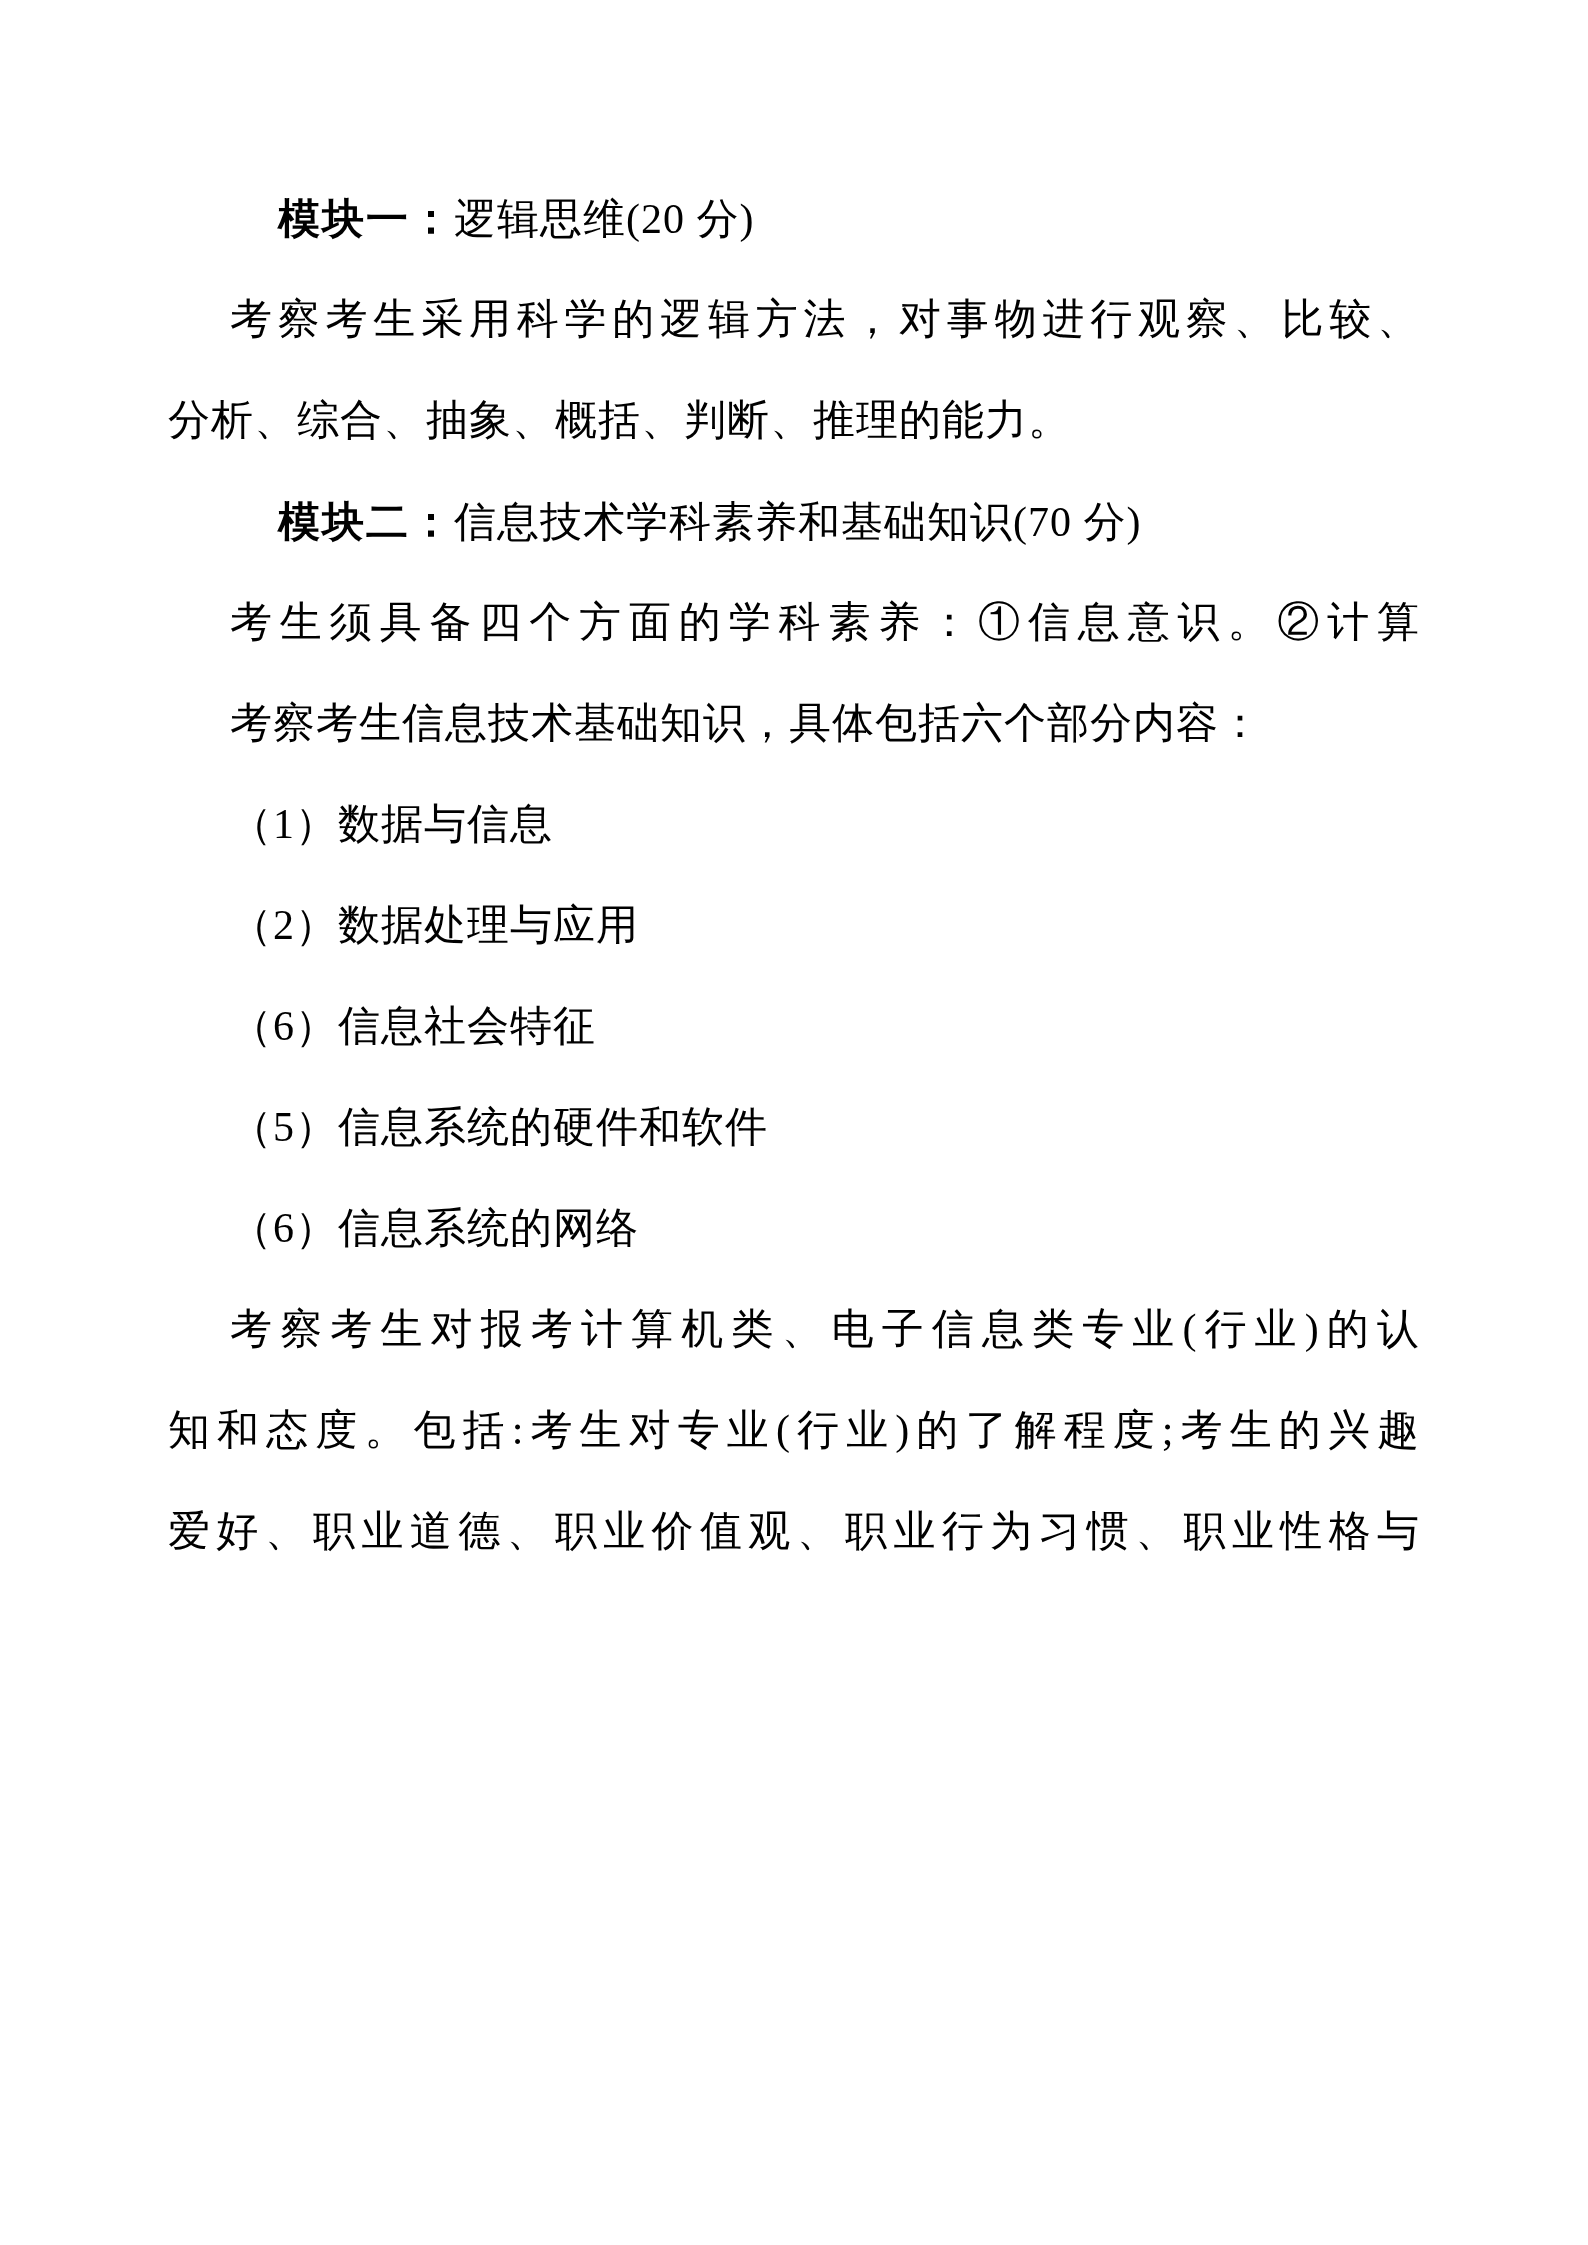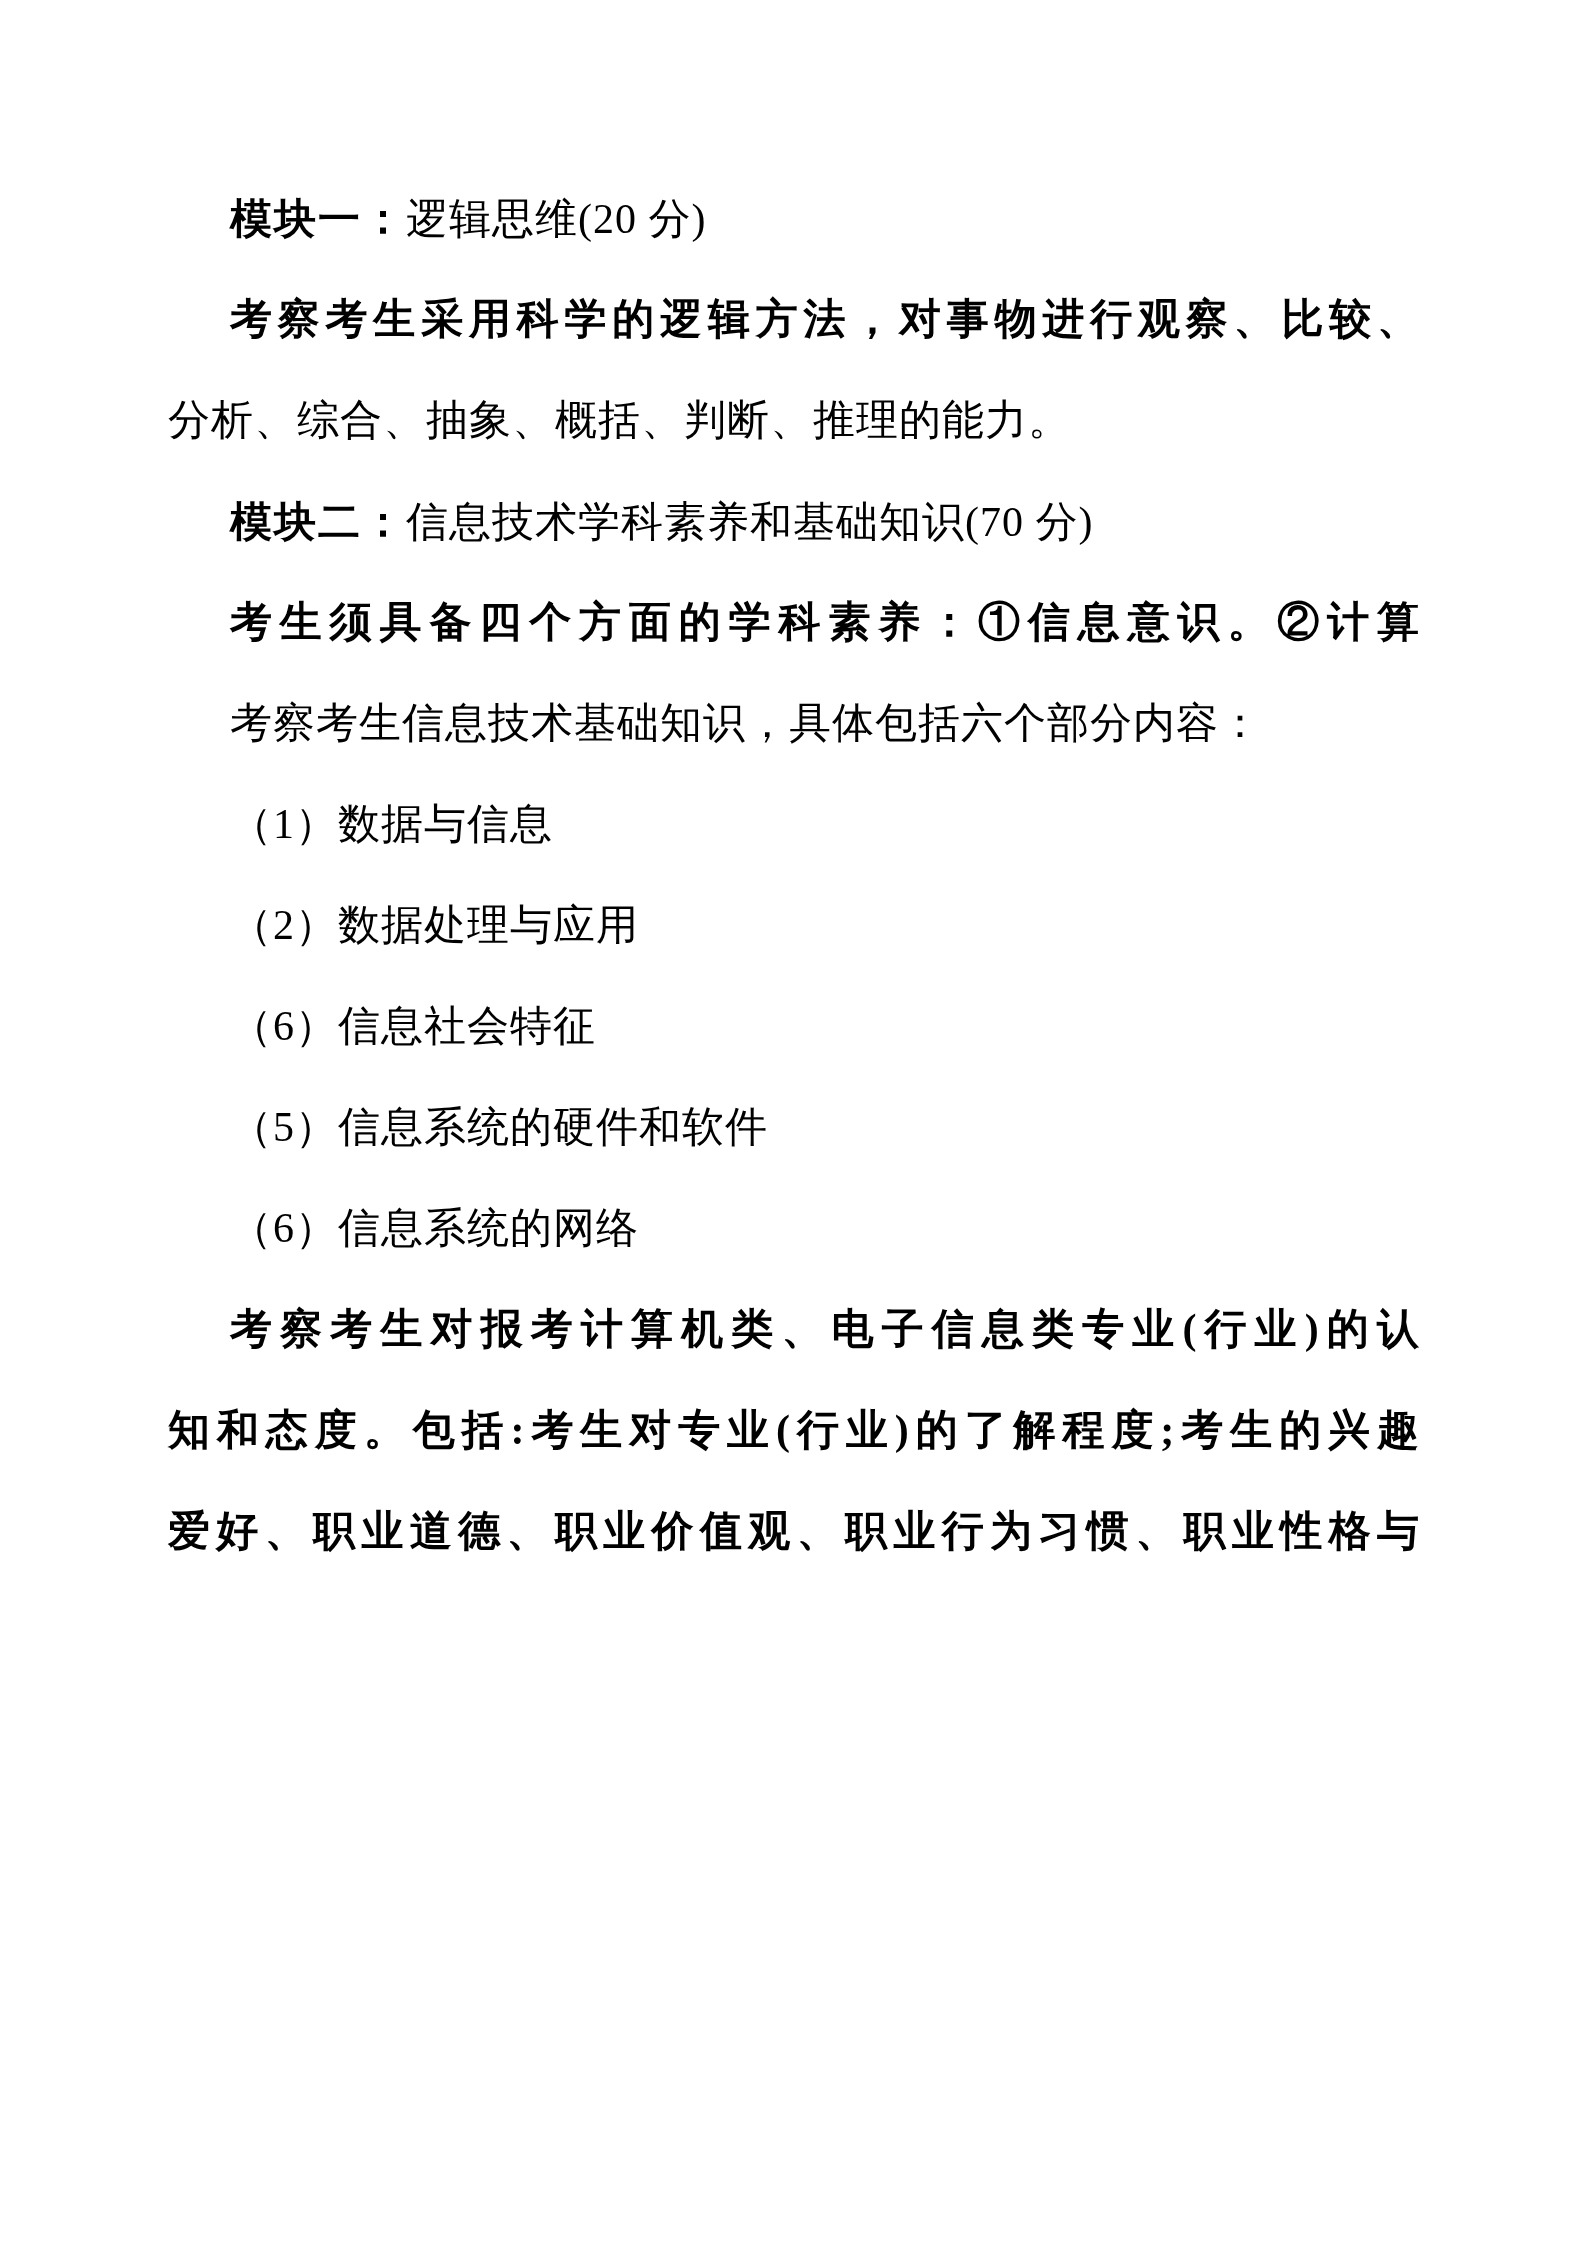--- a/index.html
+++ b/index.html
@@ -34,31 +34,31 @@
     line-height: 101px;
     height: 101px;
     white-space: nowrap;
     letter-spacing: 1px;
   }
   
   .line.stretch {
     white-space: normal;
     text-align: justify;
     text-align-last: justify;
-    font-weight: bold;
   }
   
   .indent {
     text-indent: 62px;
   }
   
   .mod-label {
     font-weight: bold;
     font-family: "Liberation Sans", "DejaVu Sans", sans-serif;
     letter-spacing: 2px;
+    margin-left: 48px;
   }
 </style>
 </head>
 <body>
 
 <div class="page">
   <div class="content">
 
     <div class="line indent"><span class="mod-label">模块一：</span><span>逻辑思维(20 分)</span></div>
 

